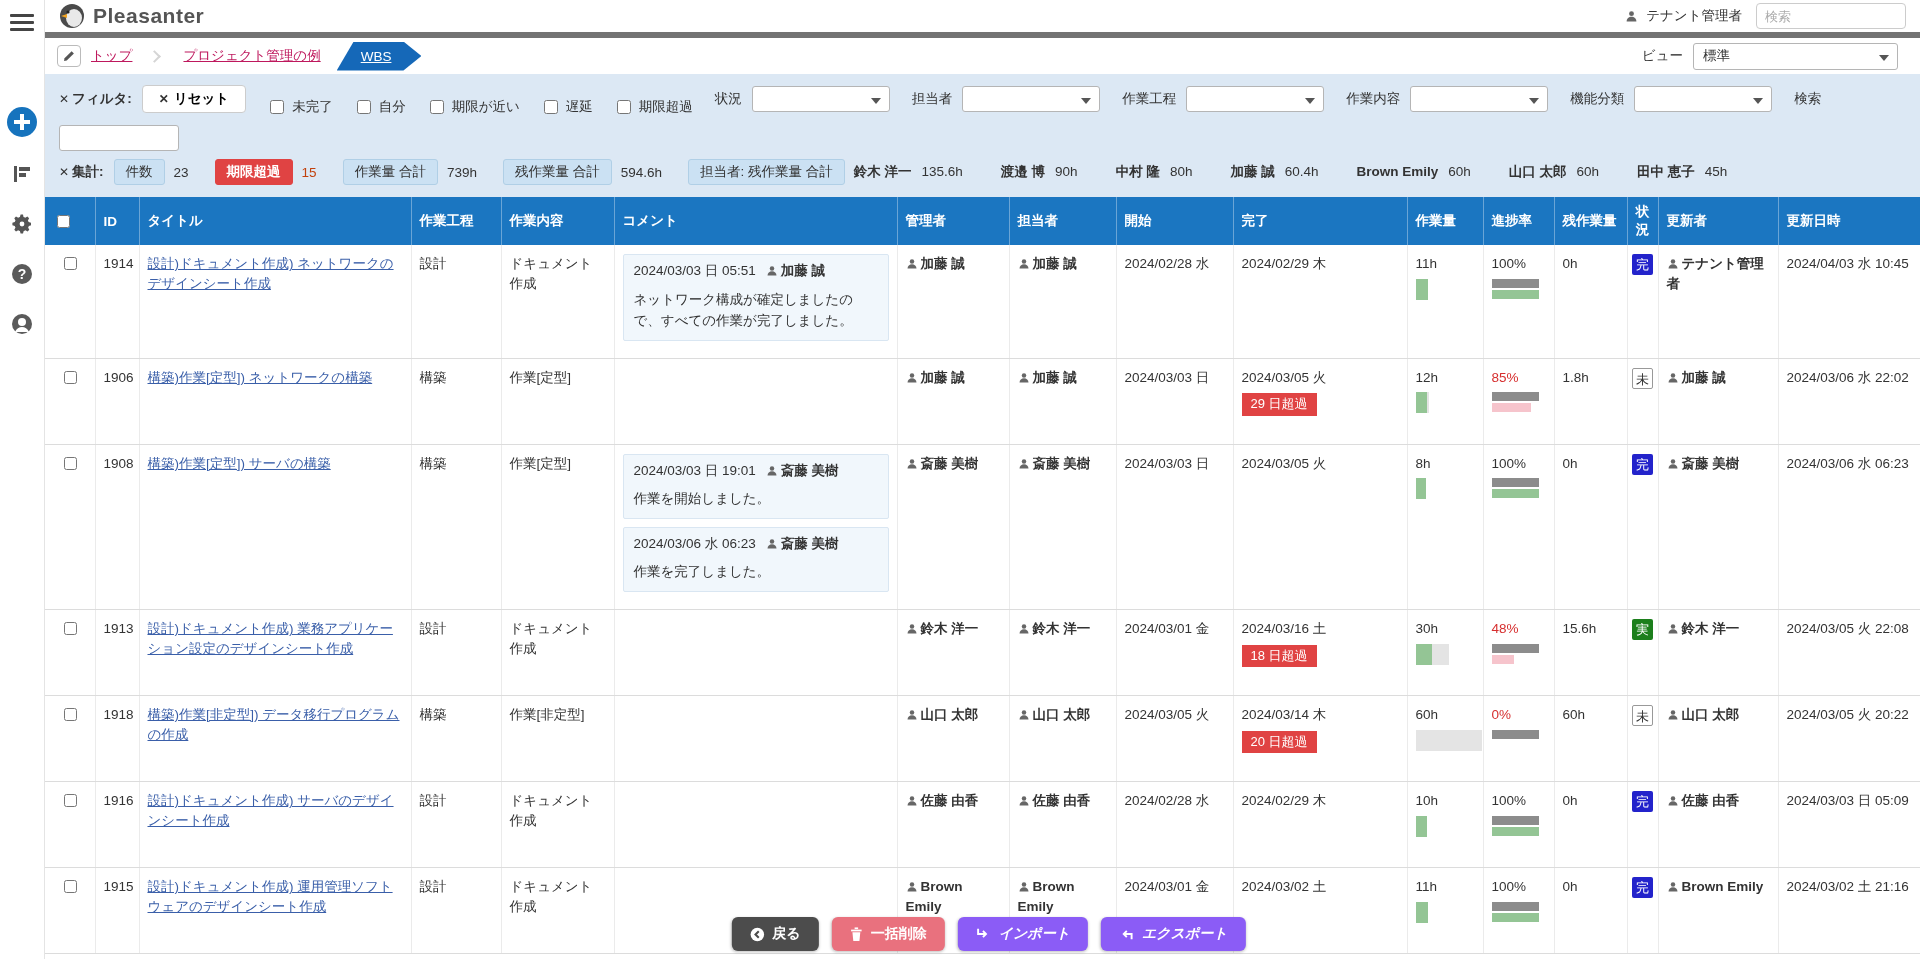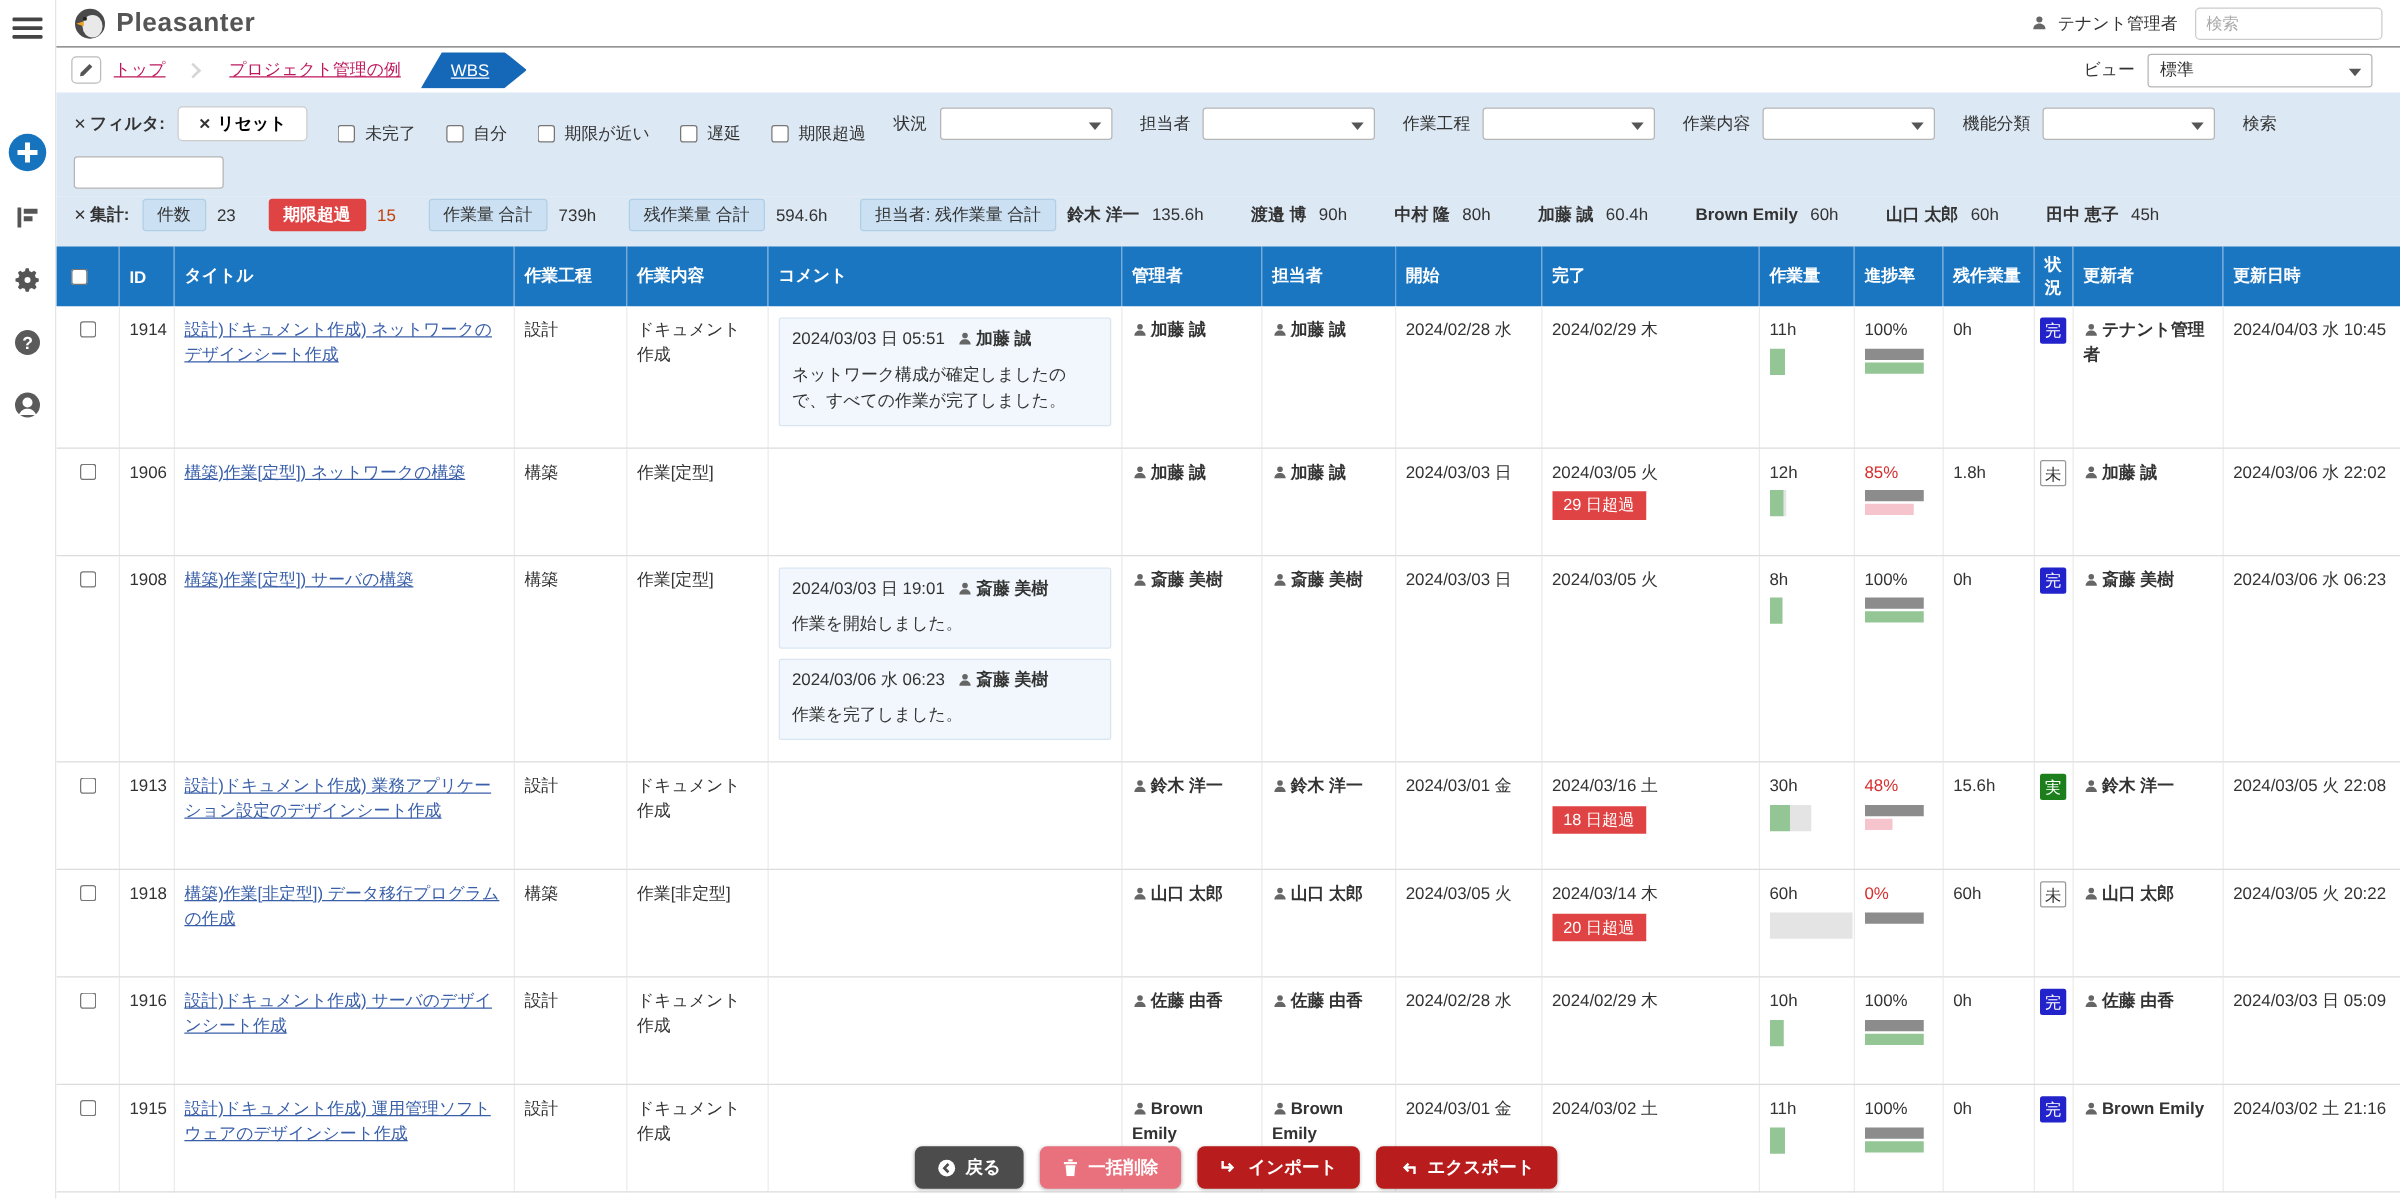--- a/index.html
+++ b/index.html
@@ -17,39 +17,39 @@
   .hamburger span { display:block; height:3px; background:#444; margin:4px 0; border-radius:1px; }
   .rail-plus { margin-top:72px; width:30px; height:30px; border-radius:50%; background:#1673bd; position:relative; cursor:pointer; }
   .rail-plus::before,.rail-plus::after { content:""; position:absolute; background:#fff; }
   .rail-plus::before { left:7px; right:7px; top:13px; height:4px; }
   .rail-plus::after { top:7px; bottom:7px; left:13px; width:4px; }
   .rail-ico { margin-top:24px; width:26px; height:26px; display:flex; align-items:center; justify-content:center; cursor:pointer; }
 
   
   .main { flex:1; position:relative; border-left:1px solid #e4e4e4; display:flex; flex-direction:column; overflow:hidden; }
 
-  .topbar { height:38px; flex:0 0 38px; display:flex; align-items:center; padding:0 14px; border-bottom:1px solid #737373; }
+  .topbar { height:38px; flex:0 0 38px; display:flex; align-items:center; padding:0 14px; border-bottom:6px solid #737373; }
   .logo { display:flex; align-items:center; gap:8px; }
   .logo-text { font-size:21px; font-weight:bold; color:#555; letter-spacing:.5px; }
   .top-right { margin-left:auto; display:flex; align-items:center; gap:14px; }
   .user-chip { display:flex; align-items:center; gap:5px; color:#333; cursor:pointer; }
   .search-input { width:150px; height:26px; border:1px solid #ccc; border-radius:4px; padding:0 8px; font-size:13px; color:#333; }
   .search-input::placeholder { color:#aaa; }
 
   .crumbbar { height:36px; flex:0 0 36px; display:flex; align-items:center; padding:0 12px; gap:10px; }
   .pencil-box { width:24px; height:22px; border:1px solid #bbb; border-radius:4px; display:flex; align-items:center; justify-content:center; cursor:pointer; background:#fff; }
   .crumb-link { color:#be185d; text-decoration:underline; font-size:13.5px; cursor:pointer; }
   .crumb-sep { width:9px; height:9px; border-top:2px solid #d5d5d5; border-right:2px solid #d5d5d5; transform:rotate(45deg); margin:0 14px 0 8px; }
   .wbs-flag { background:#1568b8; color:#fff; padding:7px 30px 7px 24px; margin-left:6px; font-size:13.5px;
     clip-path:polygon(0 100%, 17px 0, calc(100% - 18px) 0, 100% 50%, calc(100% - 18px) 100%); }
   .wbs-flag span { text-decoration:underline; cursor:pointer; }
   .view-area { margin-left:auto; display:flex; align-items:center; gap:10px; padding-right:10px; }
   .selectbox { position:relative; background:#fff; border:1px solid #b5b5b5; border-radius:3px; height:27px; display:flex; align-items:center; padding:0 24px 0 9px; cursor:pointer; }
   .selectbox .tri { position:absolute; right:8px; top:11px; width:0; height:0; border-left:5px solid transparent; border-right:5px solid transparent; border-top:6px solid #555; }
-  .view-select { width:180px; }
+  .view-select { width:205px; }
 
   
   .filterbar { background:#dce8f4; padding:7px 14px 6px; display:flex; align-items:center; flex-wrap:wrap; gap:8px 10px; }
   .f-label { font-weight:bold; display:flex; align-items:center; gap:3px; }
   .x-ico { font-weight:bold; font-size:12px; color:#333; }
   .reset-btn { background:#fff; border:1px solid #ccc; border-radius:4px; padding:4px 16px; font-weight:bold; display:flex; align-items:center; gap:5px; cursor:pointer; font-size:13.5px; }
   .chk { display:flex; align-items:center; gap:5px; margin-left:10px; cursor:pointer;margin-top:16px; }
   .chk input { width:14px; height:14px; }
   .f-sel-label { margin-left:12px; }
   .f-select { width:138px; height:26px; }
@@ -100,21 +100,21 @@
   .st-not { background:#fff; color:#333; border:1px solid #999; }
   .st-exec { background:#1c7f1c; color:#fff; }
 
   
   .toolbar { position:absolute; bottom:8px; left:50%; transform:translateX(-50%); display:flex; gap:13px; z-index:10;padding-left:12px; }
   .tbtn { border:none; border-radius:6px; color:#fff; font-weight:bold; font-size:14px; padding:8px 18px;
     display:flex; align-items:center; gap:8px; cursor:pointer; box-shadow:0 1px 3px rgba(0,0,0,.25);
     font-family:"Liberation Sans","DejaVu Sans",sans-serif; }
   .tbtn.back { background:#4c4c4c; }
   .tbtn.del { background:#e9717e; }
-  .tbtn.blue { background:#b91c1c; }
+  .tbtn.blue { background:#8b5cf6;font-style:italic; }
 </style>
 </head>
 <body>
 
 <div class="layout">
 
   <div class="rail">
     <div class="hamburger">
         <span></span>
         <span></span>

